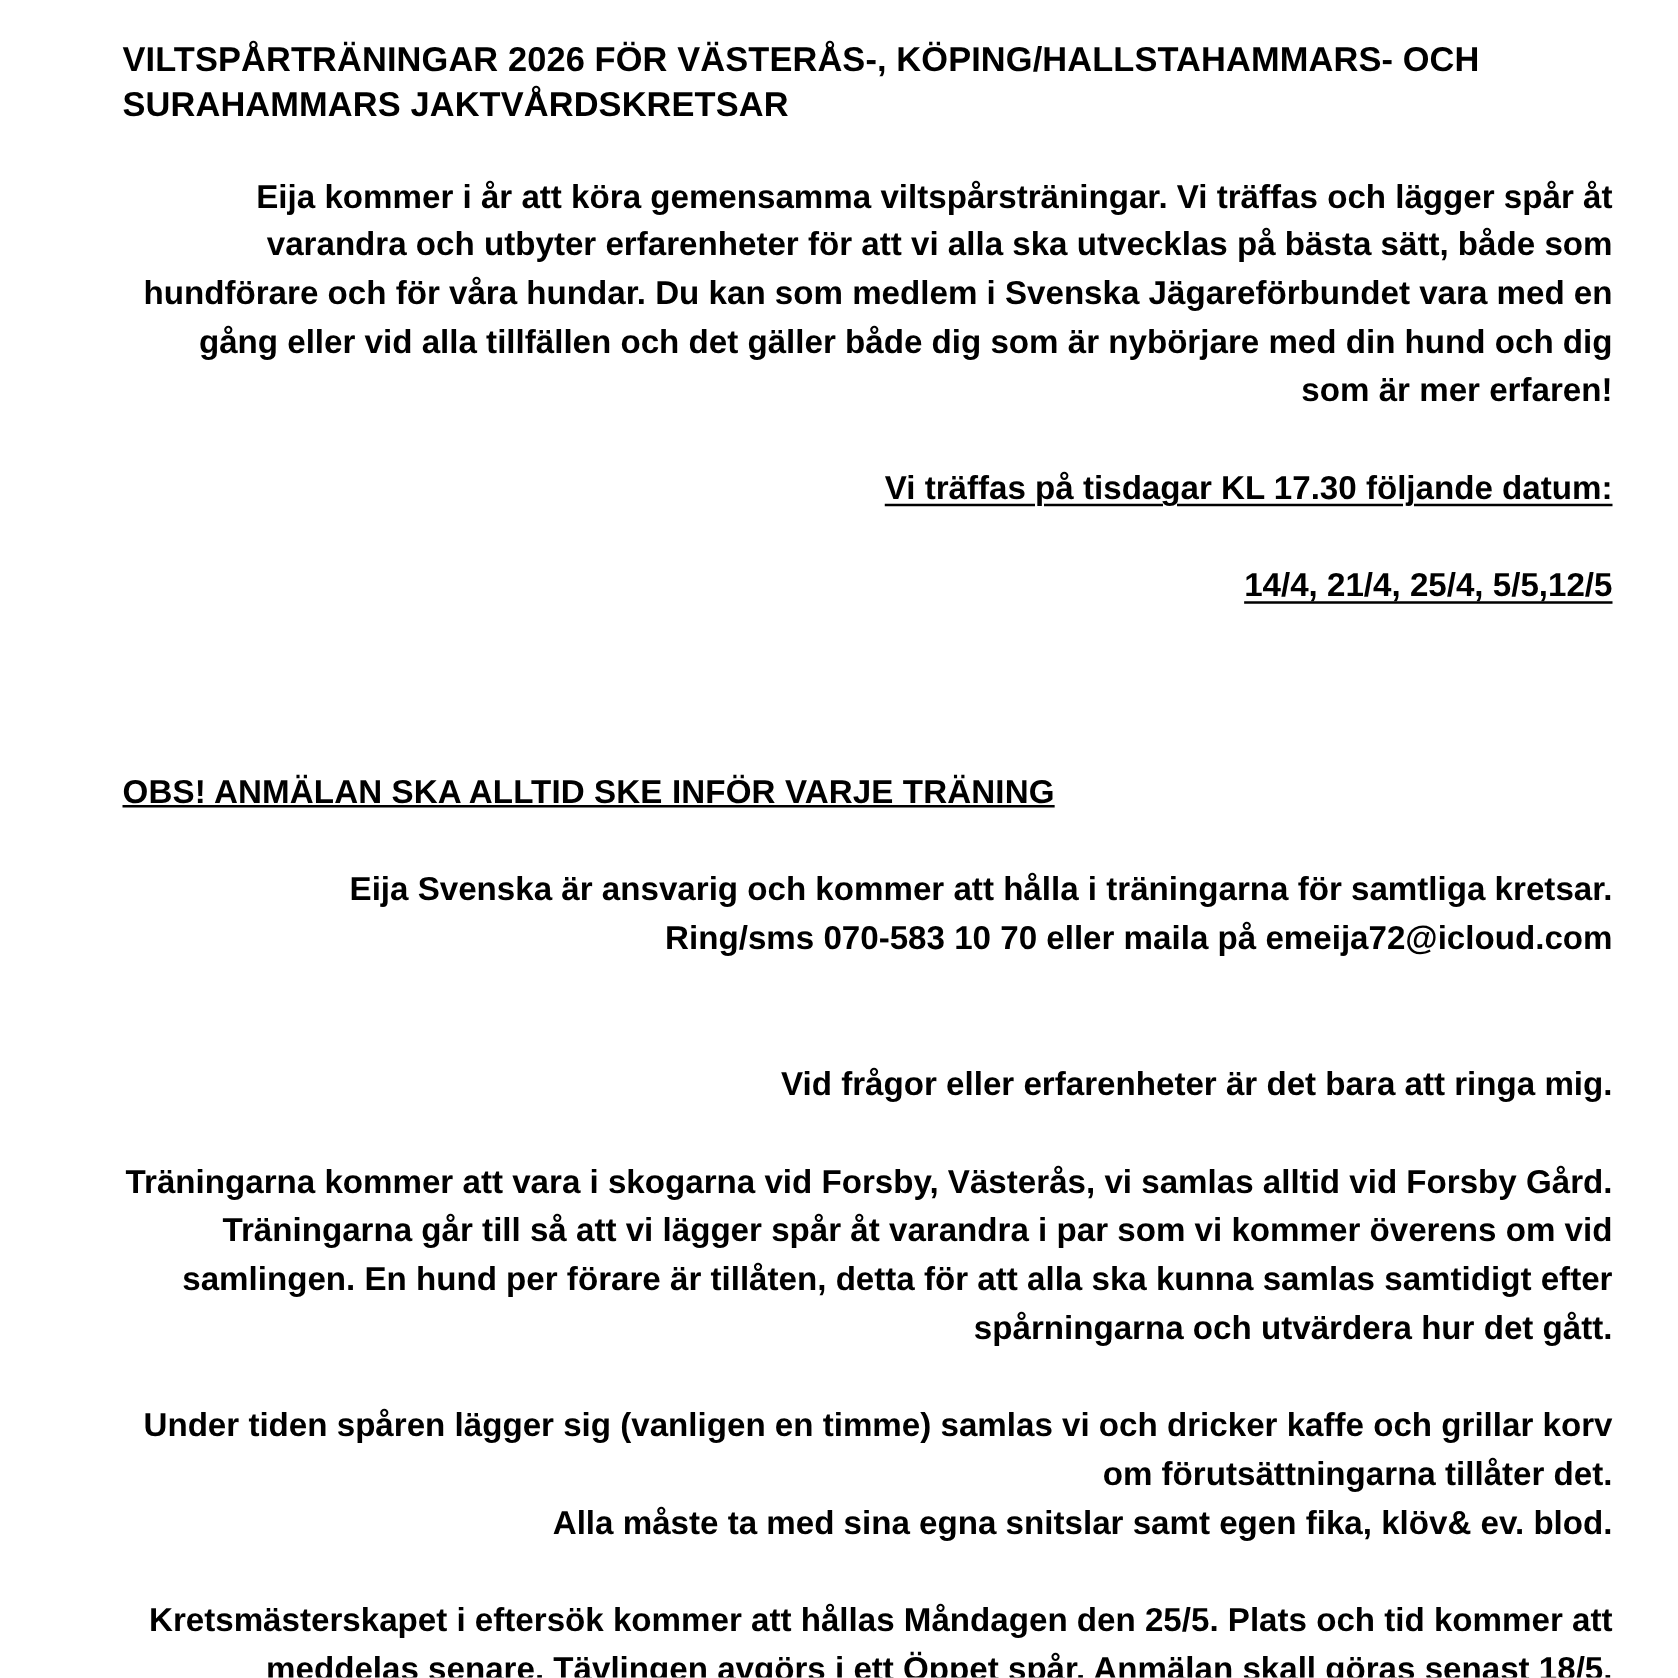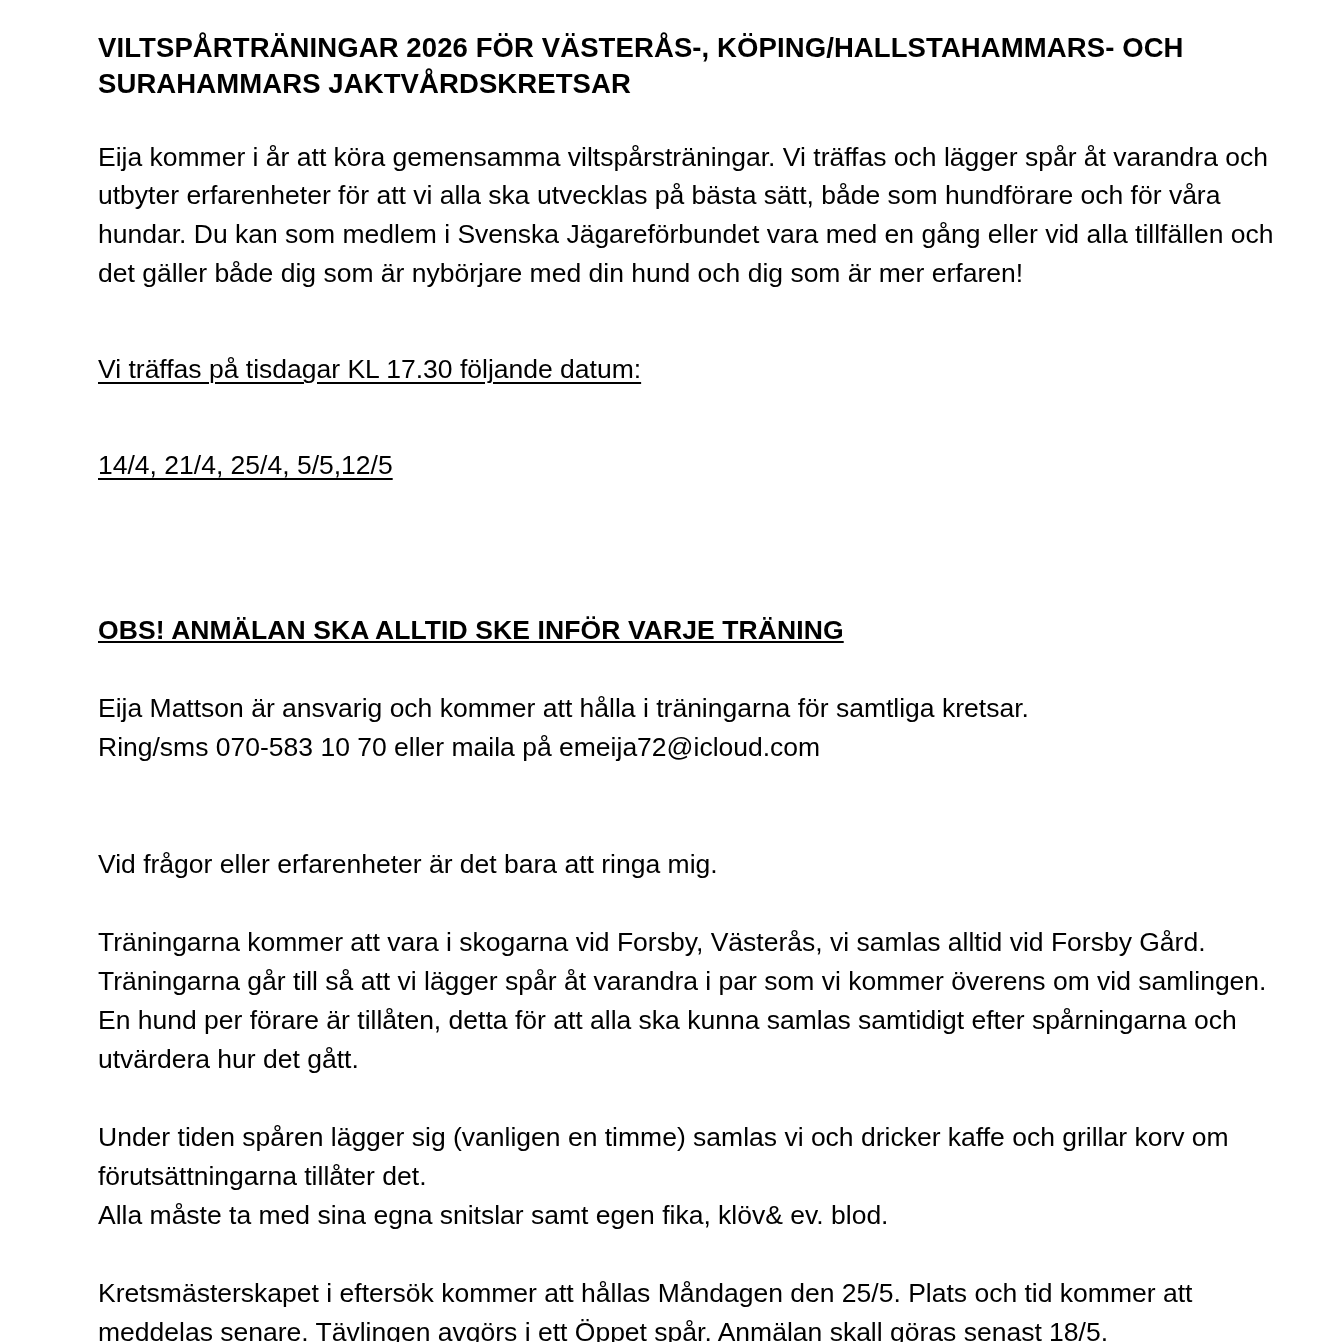--- a/index.html
+++ b/index.html
@@ -36,33 +36,33 @@
     padding-top: 4px;
   }
 
   
   .block {
     font-size: 26.5px;
     line-height: 1.47;
     margin: 0;
   }
   .block.body {
-    font-weight: normal;
+    font-weight: bold;
+    text-align: right;
   }
   .block.heading {
     font-weight: bold;
     font-size: 26.5px;
     letter-spacing: 0.1px;
     text-decoration: underline;
   }
   .underlined {
     text-decoration: underline;
     text-underline-offset: 4px;
     text-decoration-thickness: 2px;
-    margin-top: 18px;
   }
 
   
   .gap-1 { height: 39px; }
   .gap-2 { height: 78px; }
   .gap-3 { height: 126px; }
   .gap-title { height: 36px; }
 </style>
 </head>
 <body>
@@ -86,21 +86,21 @@
     <div class="gap-1"></div>
 
     <p class="block body underlined">14/4, 21/4, 25/4, 5/5,12/5</p>
 
     <div class="gap-3"></div>
 
     <p class="block heading">OBS! ANMÄLAN SKA ALLTID SKE INFÖR VARJE TRÄNING</p>
 
     <div class="gap-1"></div>
 
-    <p class="block body">Eija Mattson är ansvarig och kommer att hålla i träningarna för samtliga kretsar.</p>
+    <p class="block body">Eija Svenska är ansvarig och kommer att hålla i träningarna för samtliga kretsar.</p>
     <p class="block body">Ring/sms 070-583 10 70 eller maila på emeija72@icloud.com</p>
 
     <div class="gap-2"></div>
 
     <p class="block body">Vid frågor eller erfarenheter är det bara att ringa mig.</p>
 
     <div class="gap-1"></div>
 
     <p class="block body">Träningarna kommer att vara i skogarna vid Forsby, Västerås, vi samlas alltid vid Forsby Gård. Träningarna går till så att vi lägger spår åt varandra i par som vi kommer överens om vid samlingen. En hund per förare är tillåten, detta för att alla ska kunna samlas samtidigt efter spårningarna och utvärdera hur det gått.</p>
 

